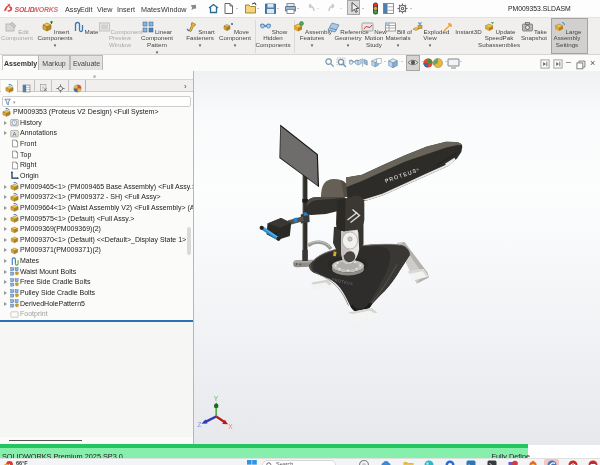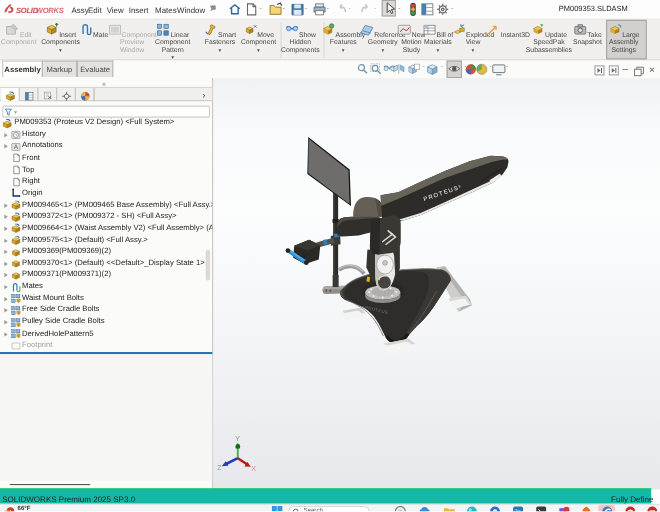--- a/index.html
+++ b/index.html
@@ -609,21 +609,21 @@
   <path d="M216.2,416.5 L205.5,421.8" stroke="#2a3ab8" stroke-width="2.4"></path>
   <path d="M201.5,423.8 L207.5,423.5 L205.3,419.4 Z" fill="#2a3ab8"></path>
   <path d="M216.2,416.5 L224.5,422" stroke="#b81a1a" stroke-width="2.2"></path>
   <path d="M228,424.3 L222.3,424 L224.8,419.8 Z" fill="#b81a1a"></path>
   <text x="216" y="401" font-size="6.5" fill="#6aa86a" text-anchor="middle" font-family="Liberation Sans">Y</text>
   <text x="199.5" y="427" font-size="6.5" fill="#8a92d8" text-anchor="middle" font-family="Liberation Sans">Z</text>
   <text x="230.5" y="428.5" font-size="6.5" fill="#d88a8a" text-anchor="middle" font-family="Liberation Sans">X</text>
  </g>
 </svg>
 
-<div class="abs" style="left:0;top:444px;width:592px;height:14px;background:#14b8a6;border-top:1px solid #22c55e">
+<div class="abs" style="left:0;top:444px;width:528px;height:14px;background:#86efac;border-top:4px solid #22c55e">
  <span class="abs" style="left:2px;top:3.5px;font-size:7.3px;color:#222">SOLIDWORKS Premium 2025 SP3.0</span>
  <span class="abs" style="right:-2px;top:3.5px;font-size:7.3px;color:#222">Fully Define</span>
 </div>
 
 <div class="abs" style="left:0;top:458px;width:600px;height:7px;background:#f3f4f6;border-top:1px solid #e0e0e0;overflow:hidden">
  <svg class="abs" style="left:3px;top:0.5px" width="11" height="11" viewBox="0 0 11 11">
         <circle cx="6.5" cy="4.5" r="3.4" fill="#d83a2a"></circle>
         <circle cx="3.5" cy="6.5" r="2.8" fill="#e8a23a"></circle>
         <path d="M6.5,3.5 l0.6,1.6 -1.4,-0.1 Z" fill="#fff"></path>
       </svg>

